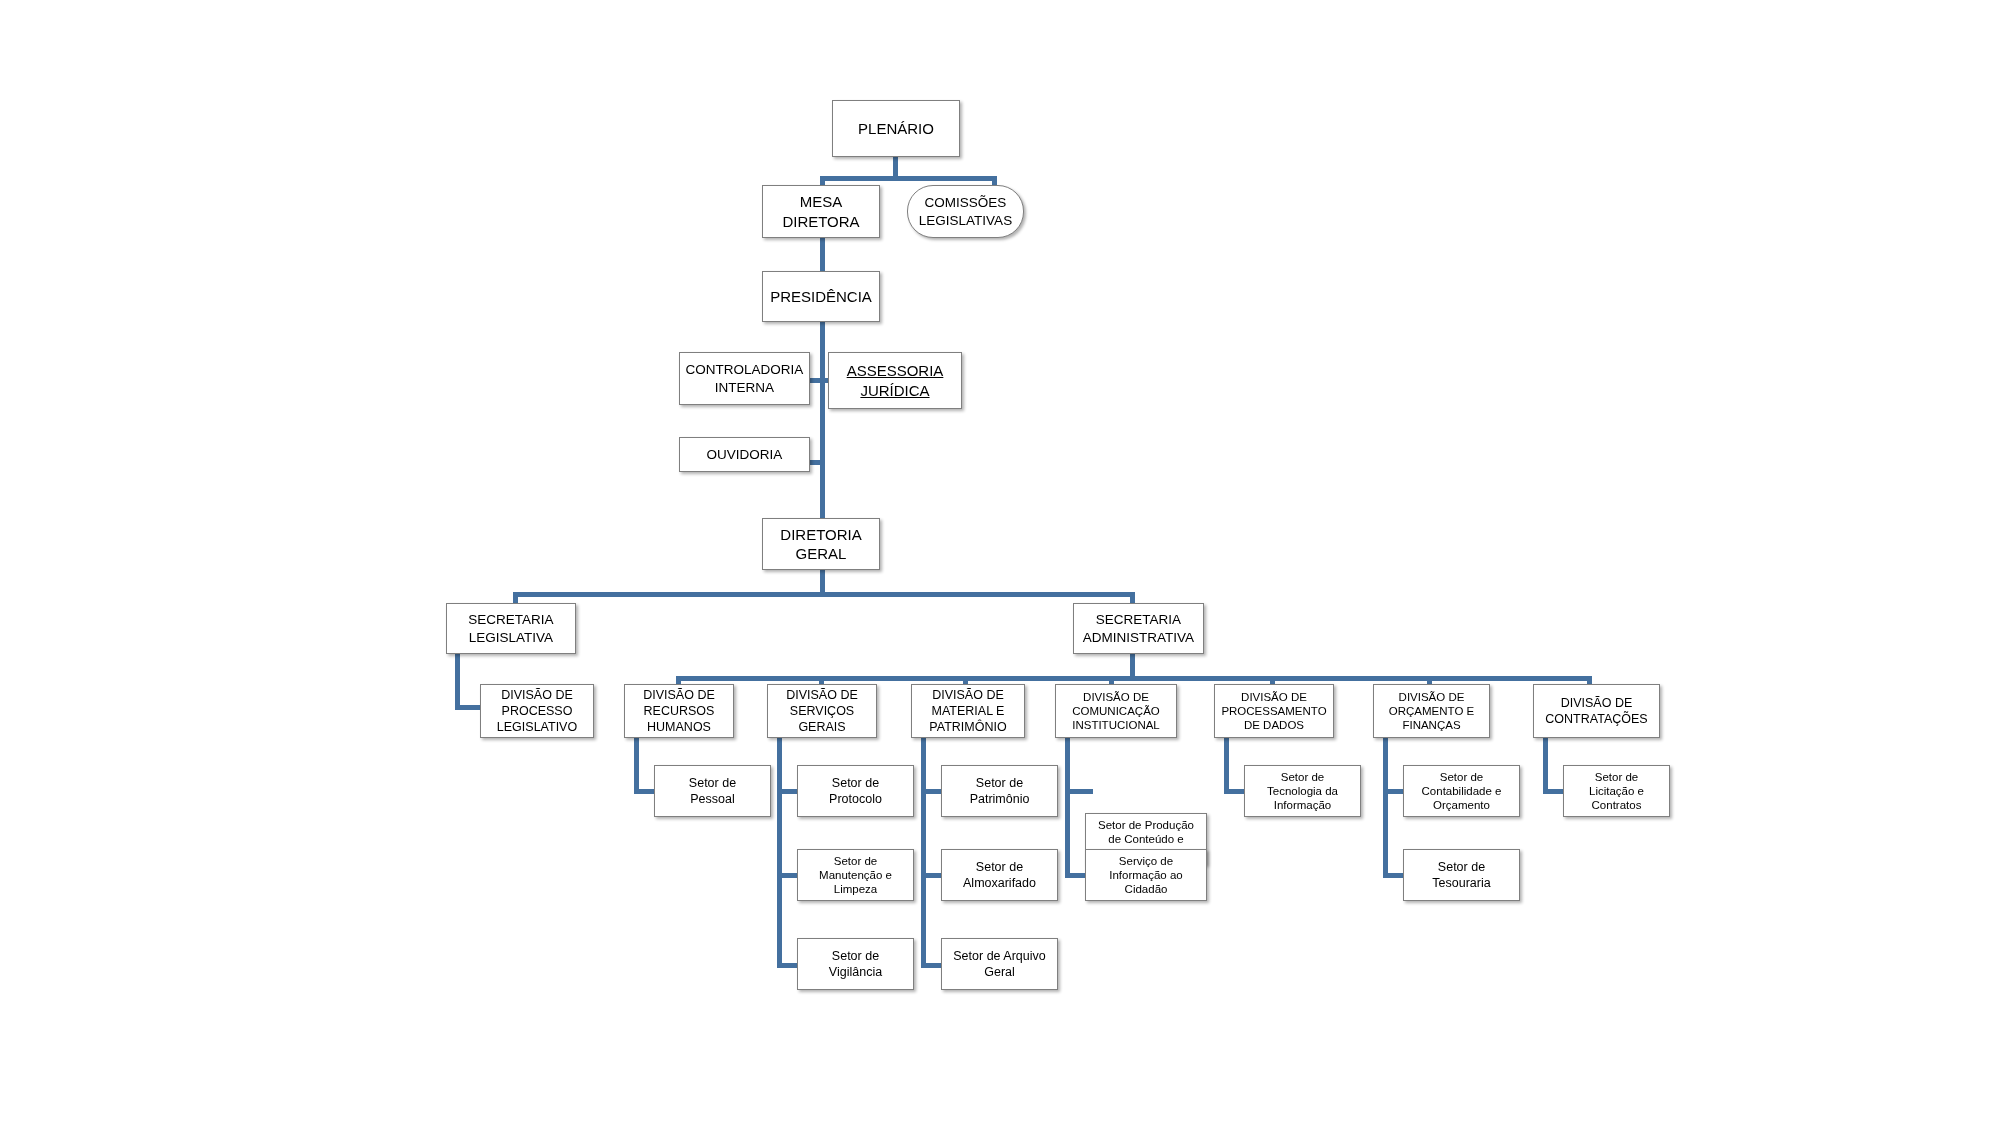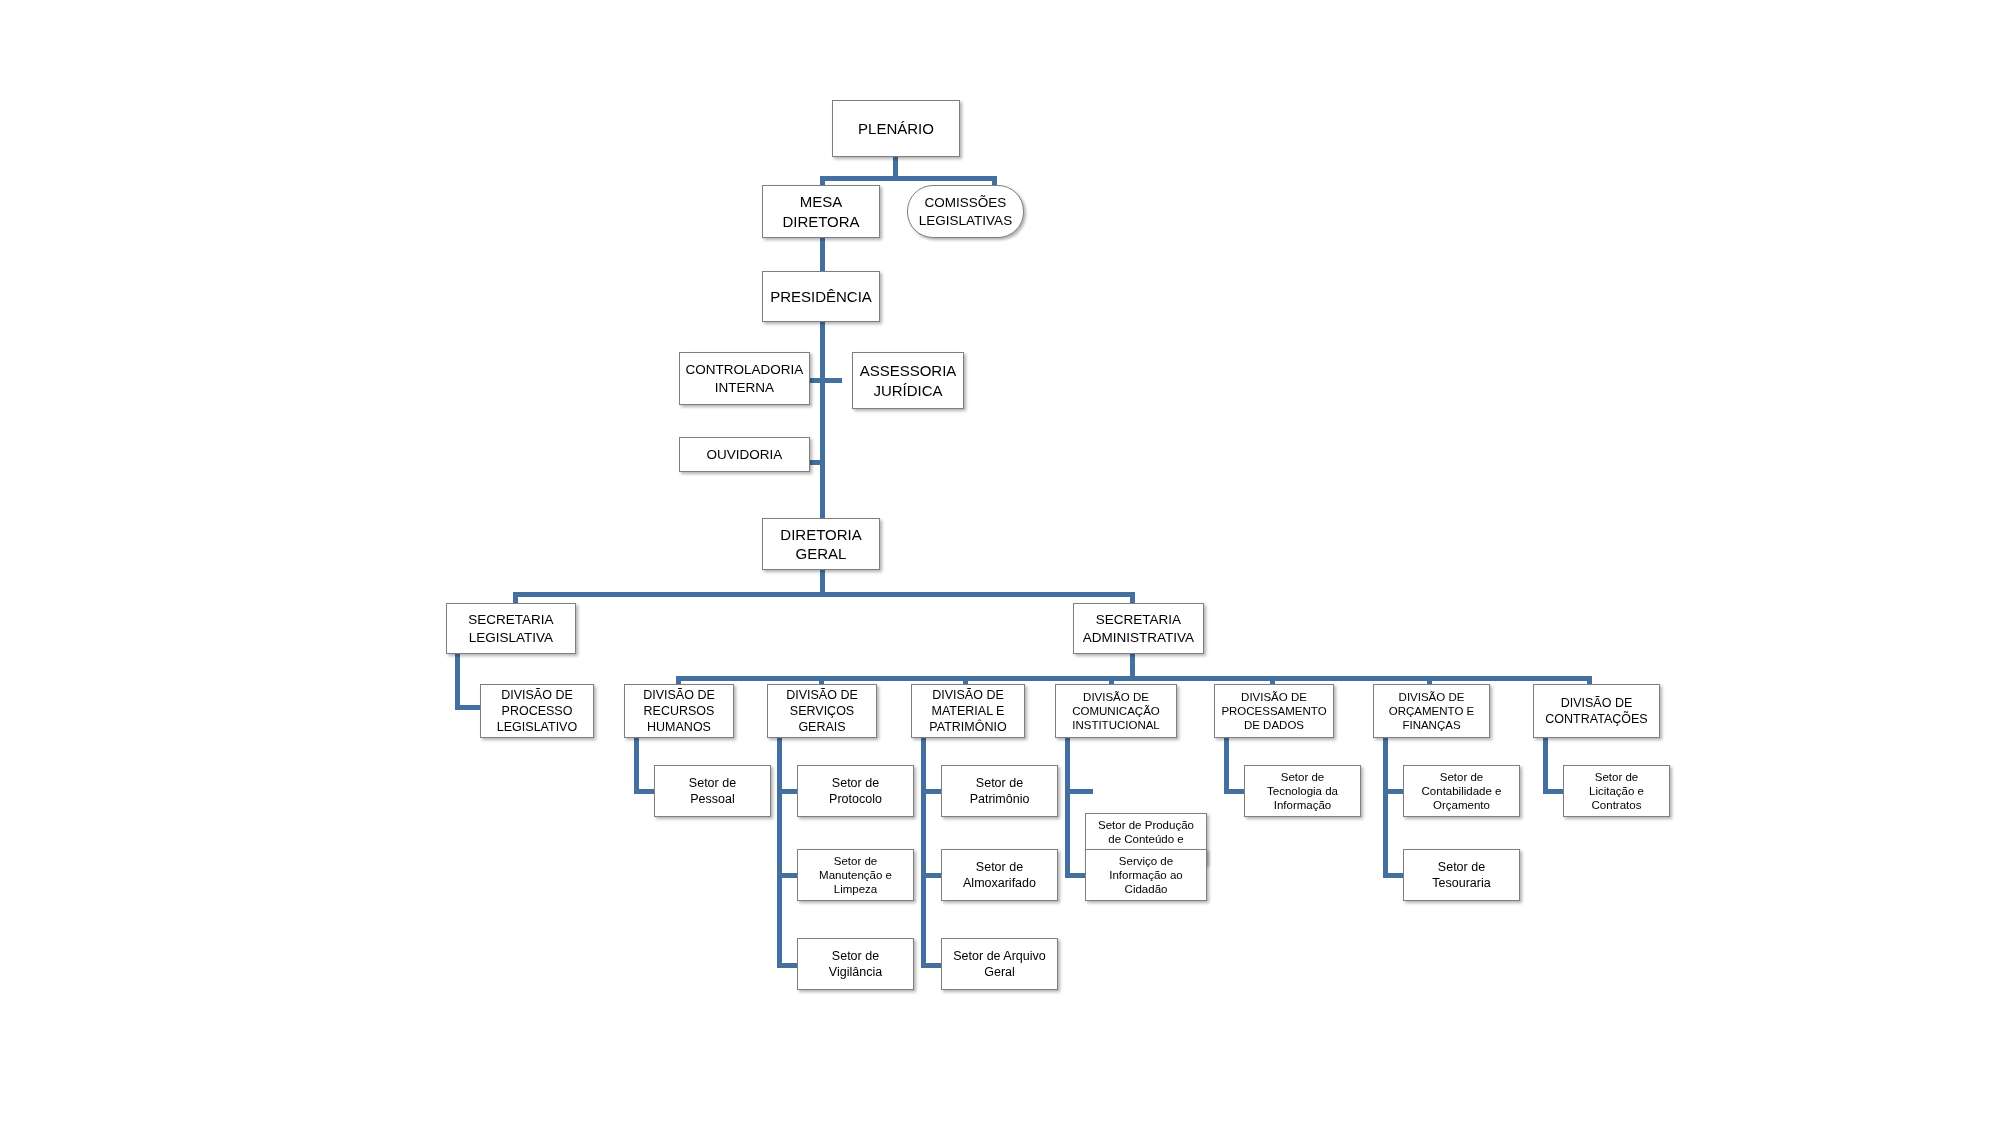--- a/index.html
+++ b/index.html
@@ -111,21 +111,21 @@
   </div>
 
   <div class="node t-lg" style="left:762px;top:271px;width:118px;height:51px;">
     <span>PRESIDÊNCIA</span>
   </div>
 
   <div class="node t-md" style="left:679px;top:352px;width:131px;height:53px;">
     <span>CONTROLADORIA<br>INTERNA</span>
   </div>
 
-  <div class="node t-lg" style="left:852px;top:352px;width:112px;height:57px;">
+  <div class="node t-lg" style="left:828px;top:352px;width:134px;height:57px;text-decoration:underline;">
     <span>ASSESSORIA<br>JURÍDICA</span>
   </div>
 
   <div class="node t-md" style="left:679px;top:437px;width:131px;height:35px;">
     <span>OUVIDORIA</span>
   </div>
 
   <div class="node t-lg" style="left:762px;top:518px;width:118px;height:52px;">
     <span>DIRETORIA<br>GERAL</span>
   </div>

